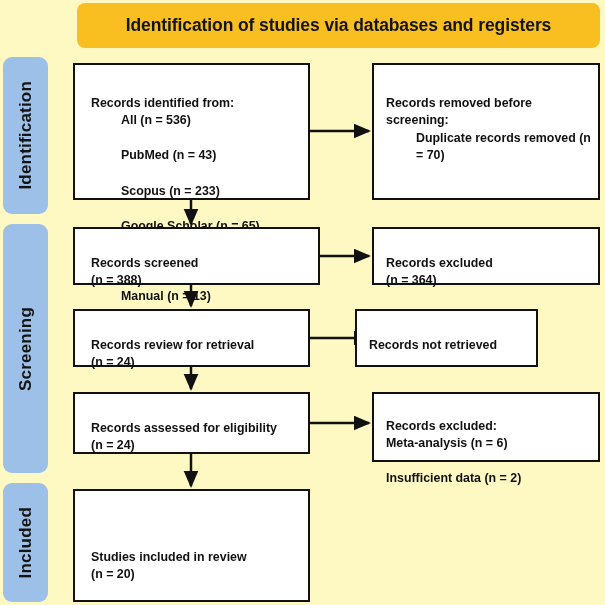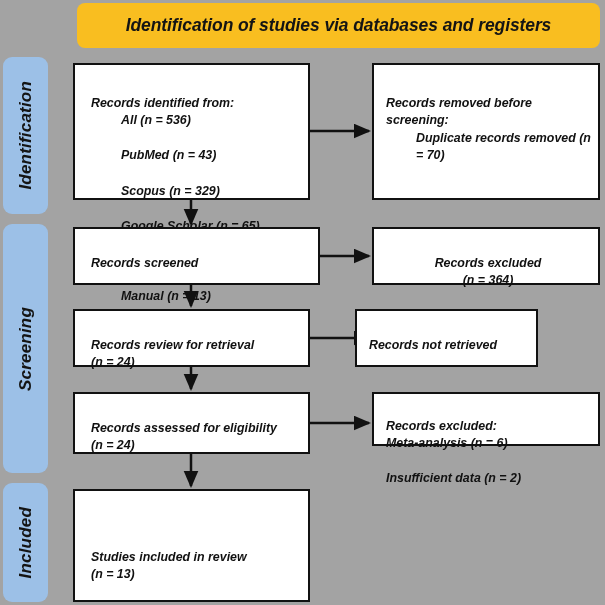--- a/index.html
+++ b/index.html
@@ -7,23 +7,22 @@
     padding: 0;
     background: #ffffff;
   }
   body {
     font-family: "Liberation Sans", sans-serif;
   }
   #canvas {
     position: relative;
     width: 605px;
     height: 605px;
-    background: #a3a3a3;
+    background: #fef9c3;
     overflow: hidden;
-    font-style: italic;
   }
 
   
   .header-banner {
     position: absolute;
     left: 77px;
     top: 3px;
     width: 523px;
     height: 45px;
     background: #F9BE20;
@@ -98,27 +97,27 @@
   #box-assessed         { left: 73px; top: 392px; width: 237px; height: 62px; }
   #box-assessed .box-text     { top: 8px; }
 
   #box-included         { left: 73px; top: 489px; width: 237px; height: 113px; }
   #box-included .box-text     { top: 40px; }
 
   
   #box-duplicates       { left: 372px; top: 63px;  width: 228px; height: 137px; }
   #box-duplicates .box-text   { top: 12px; left: 12px; right: 6px; }
 
-  #box-excluded-screen  { left: 372px; top: 227px; width: 228px; height: 58px; text-align: center; }
+  #box-excluded-screen  { left: 372px; top: 227px; width: 228px; height: 58px; }
   #box-excluded-screen .box-text { top: 8px; left: 12px; }
 
   #box-not-retrieved    { left: 355px; top: 309px; width: 183px; height: 58px; }
   #box-not-retrieved .box-text   { top: 8px; left: 12px; }
 
-  #box-excluded-elig    { left: 372px; top: 392px; width: 228px; height: 54px; }
+  #box-excluded-elig    { left: 372px; top: 392px; width: 228px; height: 70px; }
   #box-excluded-elig .box-text   { top: 6px; left: 12px; }
 
   .indent-1 { padding-left: 30px; display: block; }
 
   
   #connectors {
     position: absolute;
     left: 0;
     top: 0;
     width: 605px;
@@ -167,37 +166,38 @@
     <line x1="310" y1="423" x2="369" y2="423" stroke="#111111" stroke-width="2.5" marker-end="url(#arrowhead)"></line>
 
     <line x1="191" y1="454" x2="191" y2="486" stroke="#111111" stroke-width="2.5" marker-end="url(#arrowhead)"></line>
   </svg>
 
   <div class="flow-box" id="box-identified">
     <div class="box-text">
       <span>Records identified from:</span>
       <span class="indent-1">All (n = 536)</span>
       <span class="indent-1">PubMed (n = 43)</span>
-      <span class="indent-1">Scopus (n = 329)</span>
+      <span class="indent-1">Scopus (n = 233)</span>
       <span class="indent-1">Google Scholar (n = 65)</span>
       <span class="indent-1">Cochrane library (n = 8)</span>
       <span class="indent-1">Manual  (n = 13)</span>
     </div>
   </div>
 
   <div class="flow-box" id="box-duplicates">
     <div class="box-text">
       <span>Records removed before screening:</span>
       <span class="indent-1">Duplicate records removed (n = 70)</span>
     </div>
   </div>
 
   <div class="flow-box" id="box-screened">
     <div class="box-text">
       <span>Records screened</span>
+      <span style="display:block">(n = 388)</span>
     </div>
   </div>
 
   <div class="flow-box" id="box-excluded-screen">
     <div class="box-text">
       <span>Records excluded</span>
       <span style="display:block">(n = 364)</span>
     </div>
   </div>
 
@@ -225,17 +225,17 @@
     <div class="box-text">
       <span>Records excluded:</span>
       <span style="display:block">Meta-analysis (n = 6)</span>
       <span style="display:block">Insufficient data (n = 2)</span>
     </div>
   </div>
 
   <div class="flow-box" id="box-included">
     <div class="box-text">
       <span>Studies included in review</span>
-      <span style="display:block">(n = 13)</span>
+      <span style="display:block">(n = 20)</span>
     </div>
   </div>
 
 </div>
 
 </body></html>

